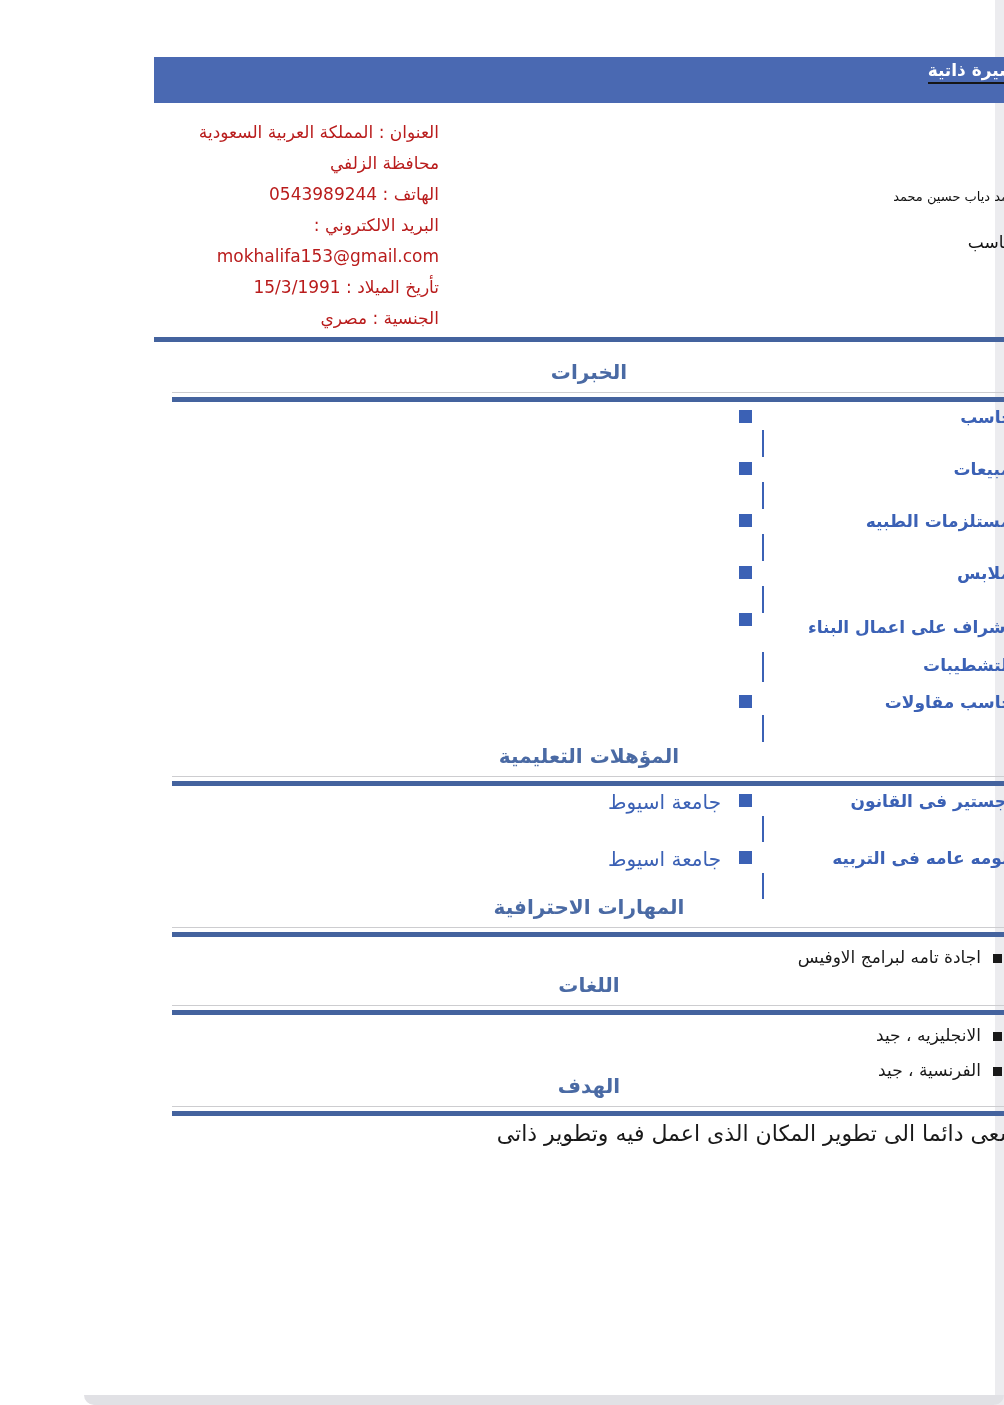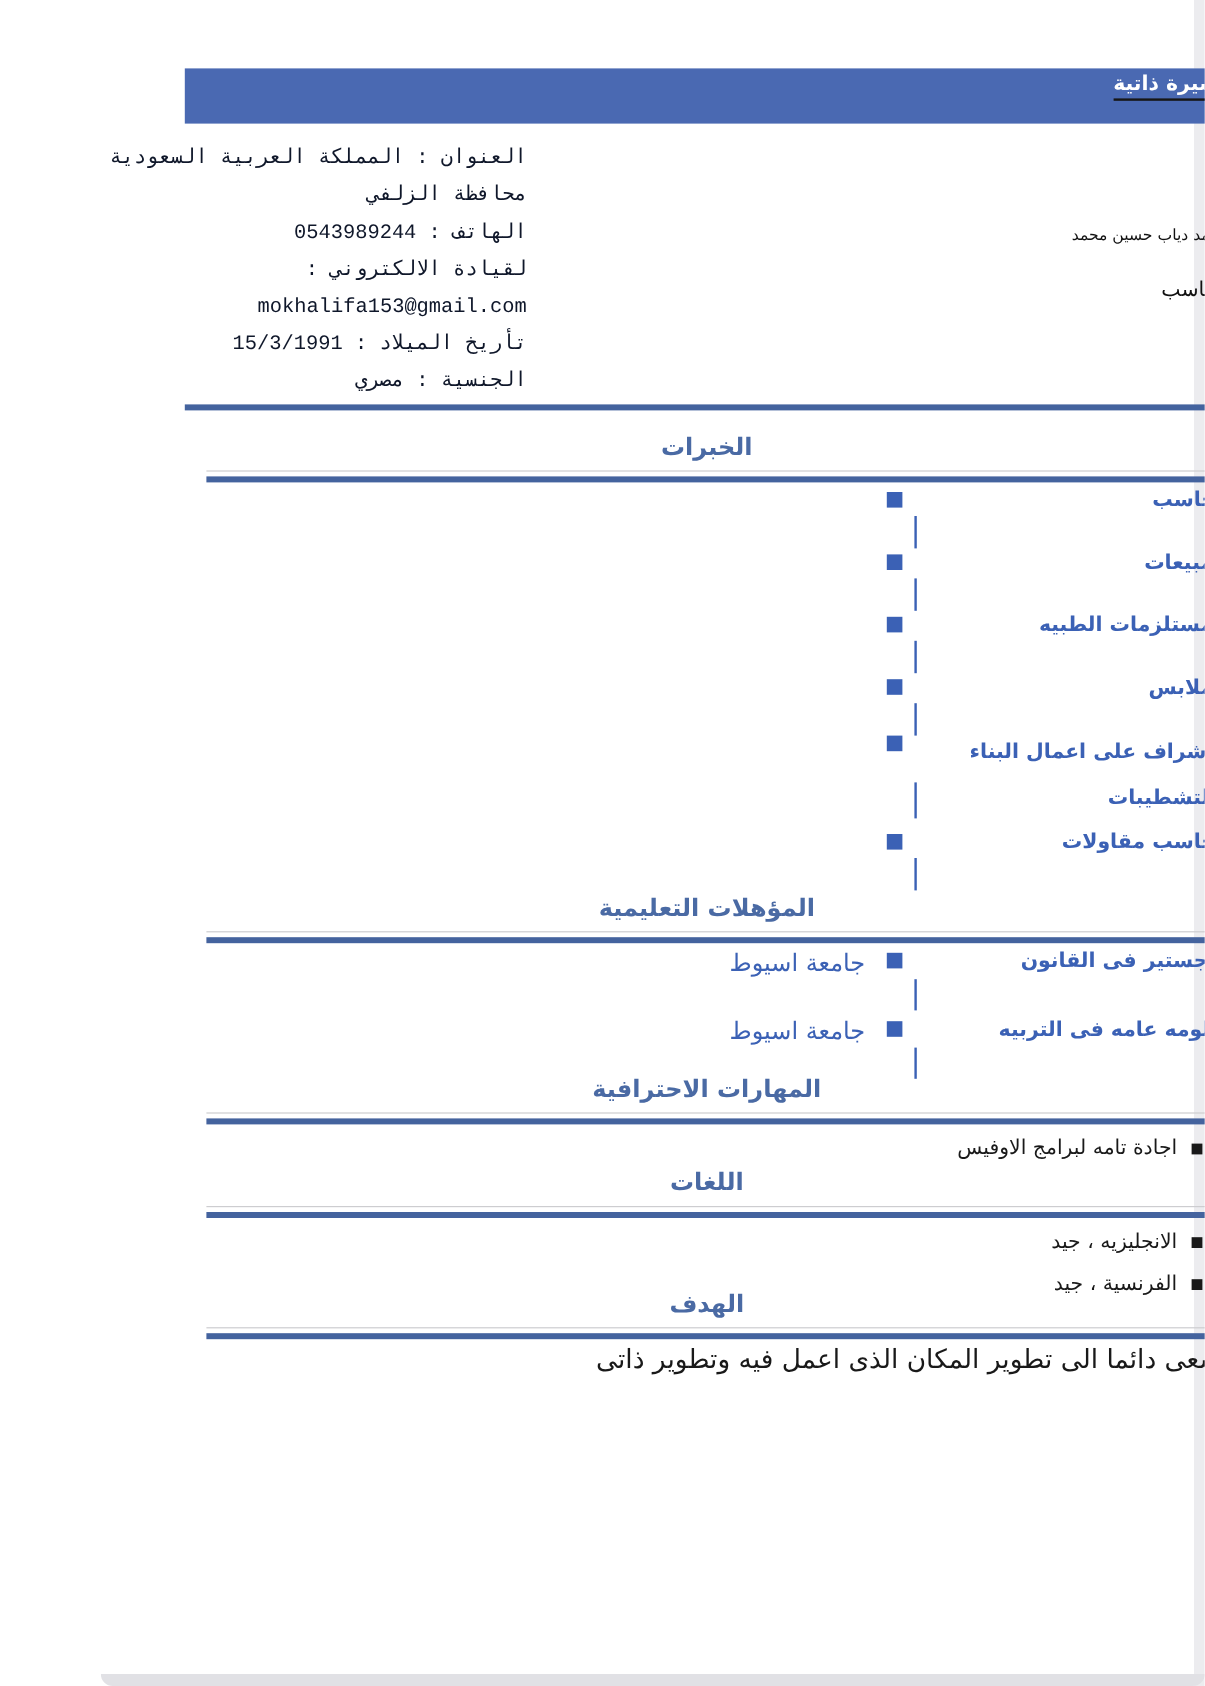--- a/index.html
+++ b/index.html
@@ -10,21 +10,21 @@
 
   
   .title-bar{position:absolute;left:70px;top:57px;width:868px;height:46px;background:#4a69b2;
              text-align:right;padding:0;box-sizing:border-box;}
   .doc-title{display:inline-block;margin:3px 6px 0 0;color:#ffffff;font-size:17px;font-weight:bold;
              line-height:21px;border-bottom:2px solid #161616;padding-bottom:1px;}
 
   
   .header{position:absolute;left:70px;top:103px;width:870px;height:234px;}
   .contact{position:absolute;right:585px;top:14px;width:230px;direction:rtl;text-align:right;
-           color:#0f172a;font-size:17px;line-height:31px;white-space:nowrap;font-family:Liberation Mono, monospace;}
+           color:#b91c1c;font-size:17px;line-height:31px;white-space:nowrap;}
   .identity{position:absolute;right:0;top:82px;text-align:right;color:#111111;}
   .name{font-size:13px;font-weight:normal;white-space:nowrap;line-height:24px;}
   .job{font-size:17px;margin-top:22px;line-height:22px;}
 
   
   .divider{position:absolute;left:70px;top:337px;width:870px;height:5px;background:#44639e;}
 
   
   .sections{position:absolute;left:70px;top:342px;width:870px;direction:rtl;}
   .sec-title{text-align:center;color:#4a6aa4;font-size:20px;line-height:28px;font-weight:700;}
@@ -67,21 +67,21 @@
 
   <div class="title-bar">
     <span class="doc-title">سيرة ذاتية</span>
   </div>
 
   <div class="header">
     <div class="contact">
       <div>العنوان : المملكة العربية السعودية</div>
       <div>محافظة الزلفي</div>
       <div>الهاتف : 0543989244</div>
-      <div>لقيادة الالكتروني :</div>
+      <div>البريد الالكتروني :</div>
       <div>mokhalifa153@gmail.com</div>
       <div>تأريخ الميلاد : 15/3/1991</div>
       <div>الجنسية : مصري</div>
     </div>
     <div class="identity">
       <div class="name">محمد دياب حسين محمد</div>
       <div class="job">محاسب</div>
     </div>
   </div>
 

